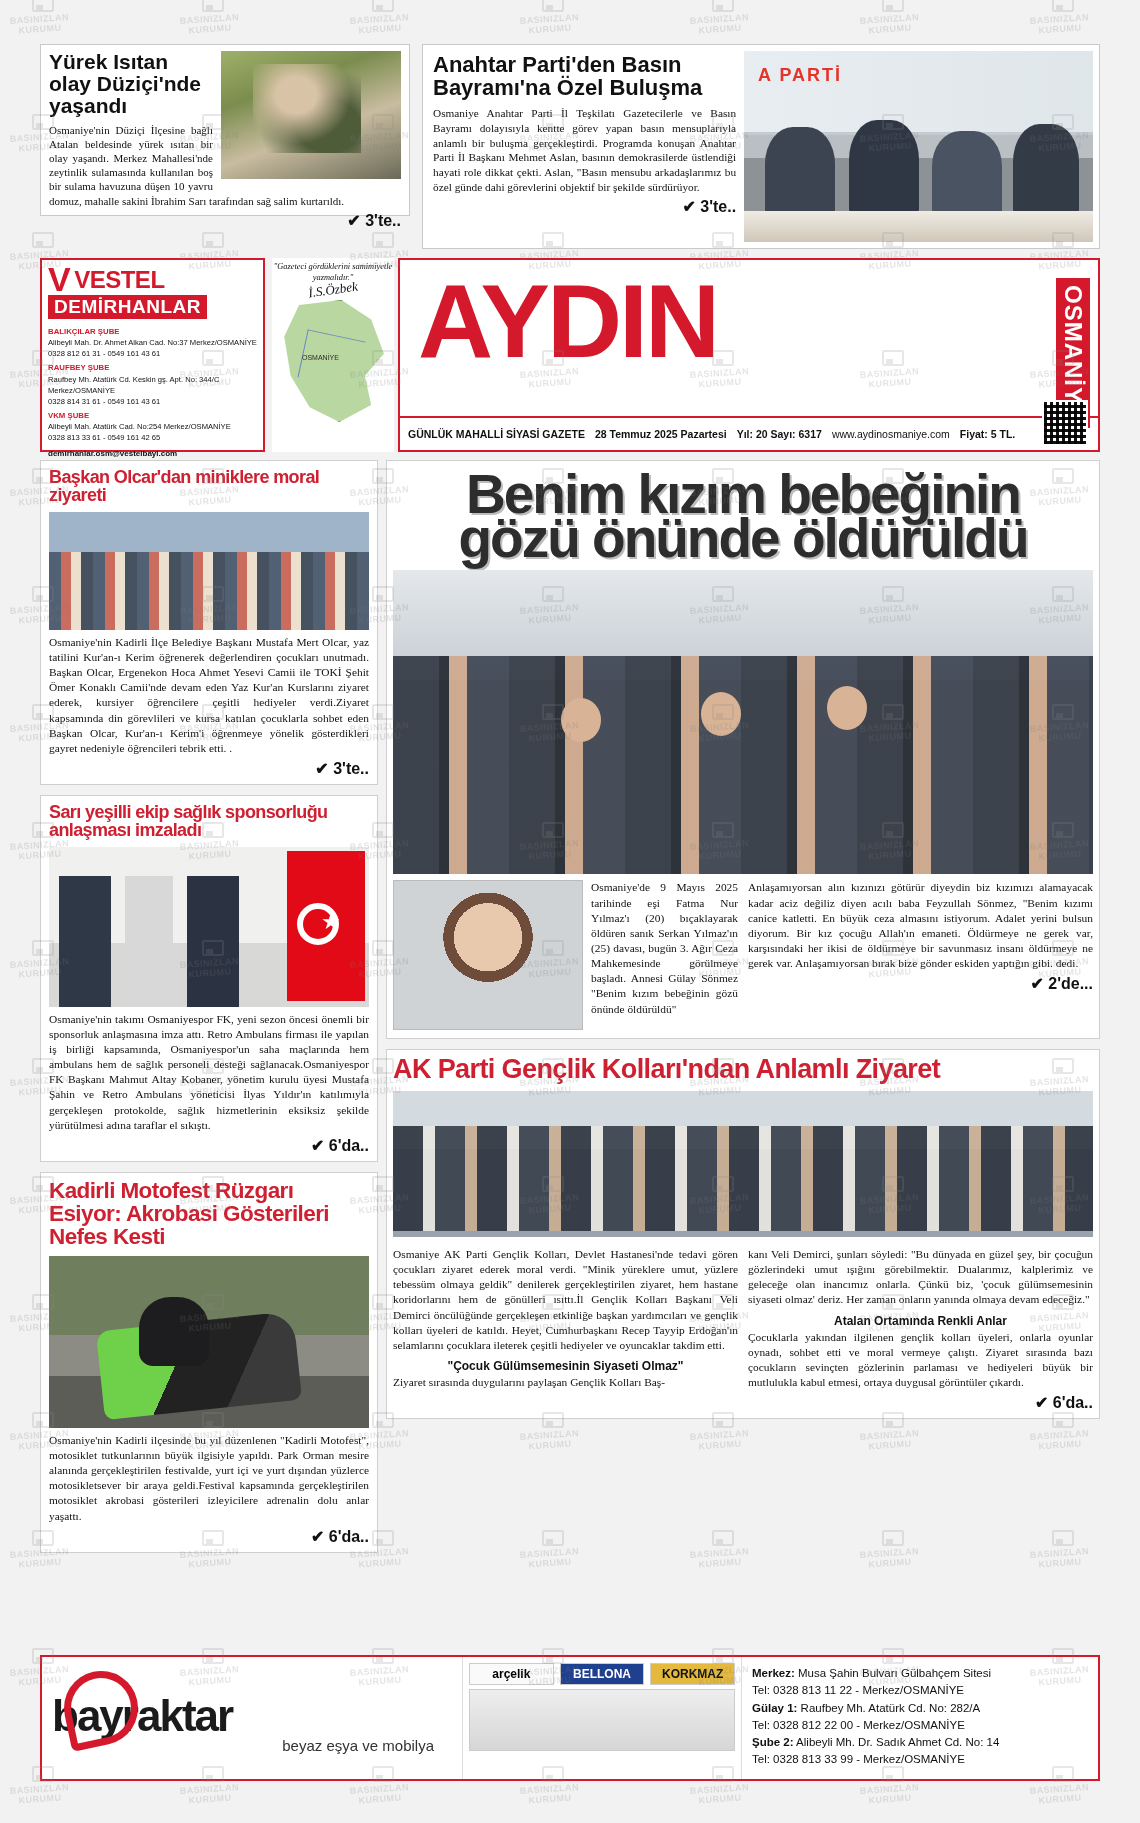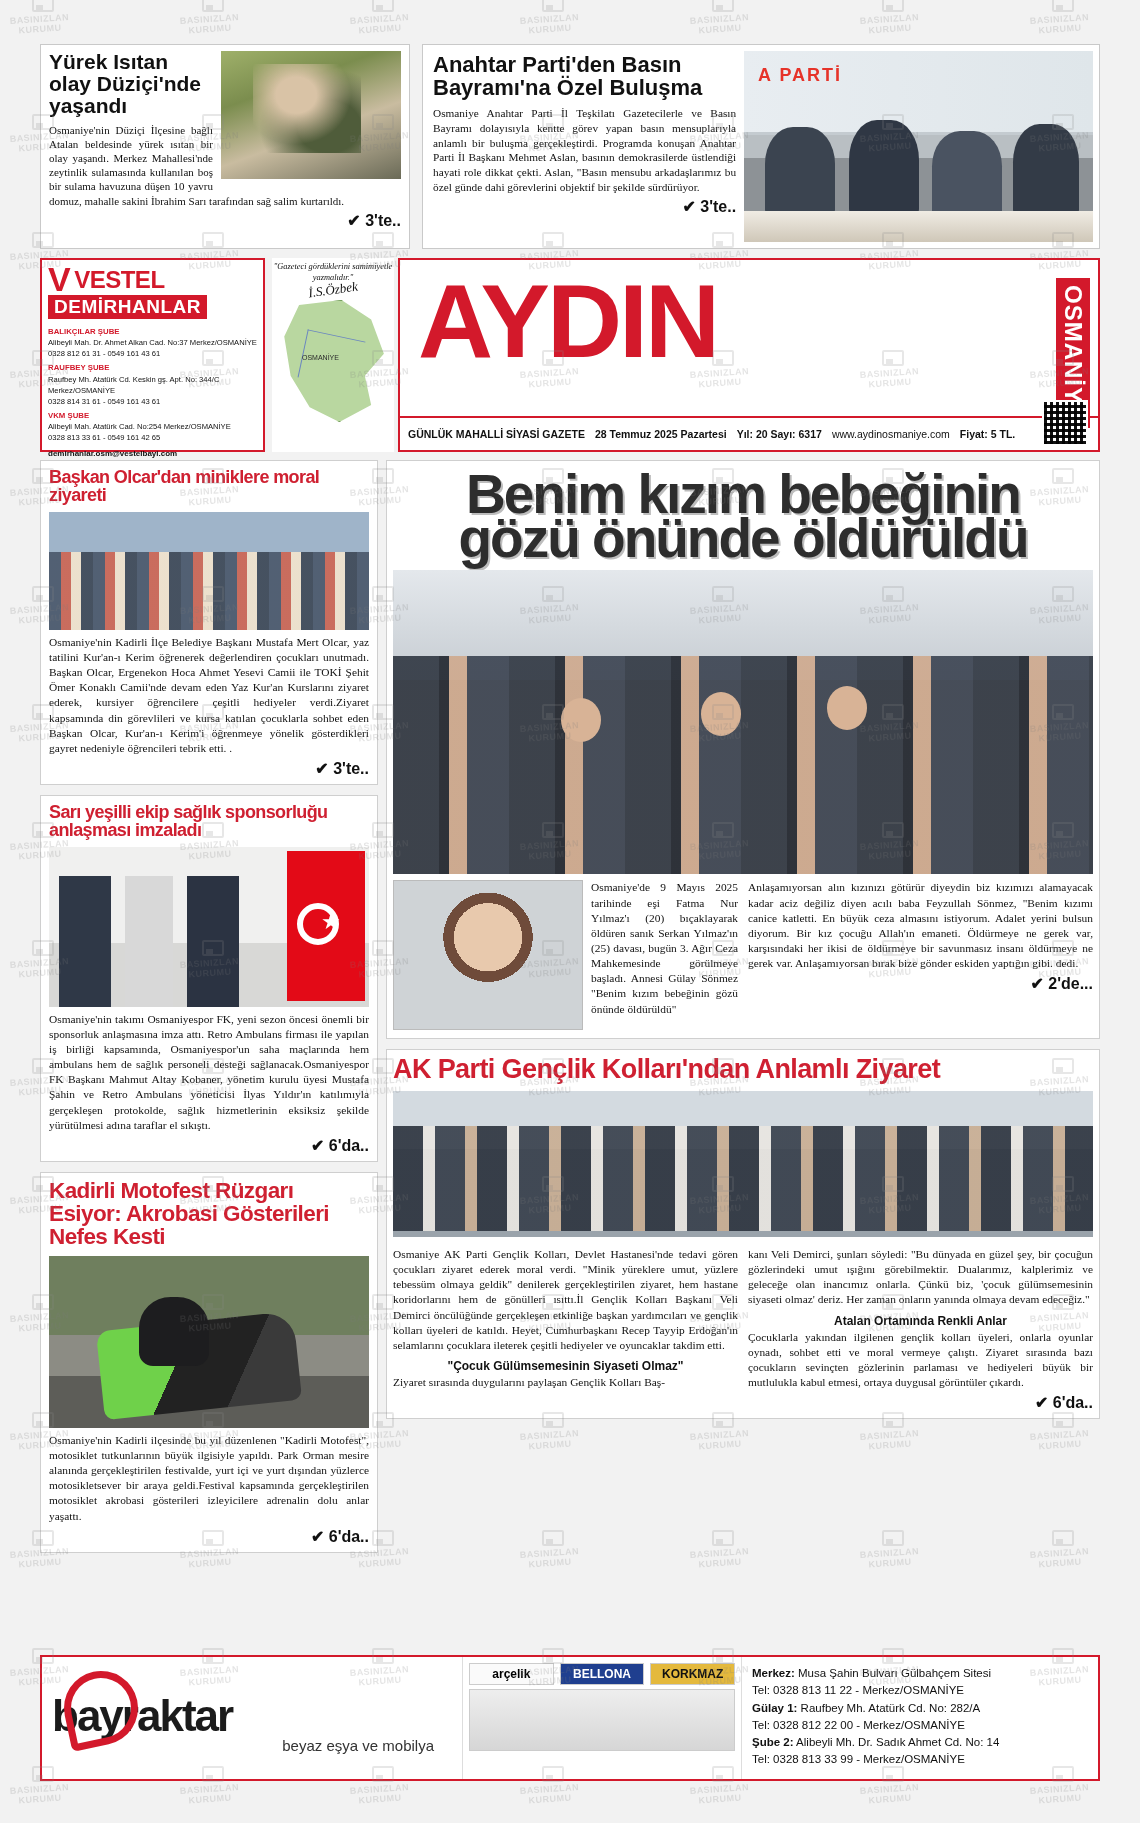--- a/index.html
+++ b/index.html
@@ -34,21 +34,21 @@
   }
   .wm i:before {
     content:""; position:absolute; left:2px; top:7px; width:7px; height:7px;
     background:#8a8a8a;
   }
 
   
   .topstrip { position:absolute; left:40px; top:44px; width:1060px; height:205px; }
 
   .tbox { position:absolute; background:#fff; border:1px solid #c9c9c9; }
-  .tleft { left:0; top:0; width:370px; height:205px; padding:6px 8px; }
+  .tleft { left:0; top:0; width:370px; height:172px; padding:6px 8px; }
   .tright { left:382px; top:0; width:678px; height:205px; }
 
   .hl-black {
     font-family:"Liberation Sans", sans-serif;
     font-weight:bold; color:#111; line-height:1.05;
   }
   .tleft h2 { margin:0 0 6px 0; font-size:21px; }
   .tleft .body { font-size:11px; line-height:1.28; text-align:justify; color:#111; }
   .tleft .photo {
     float:right; width:180px; height:128px; margin:0 0 4px 8px;

